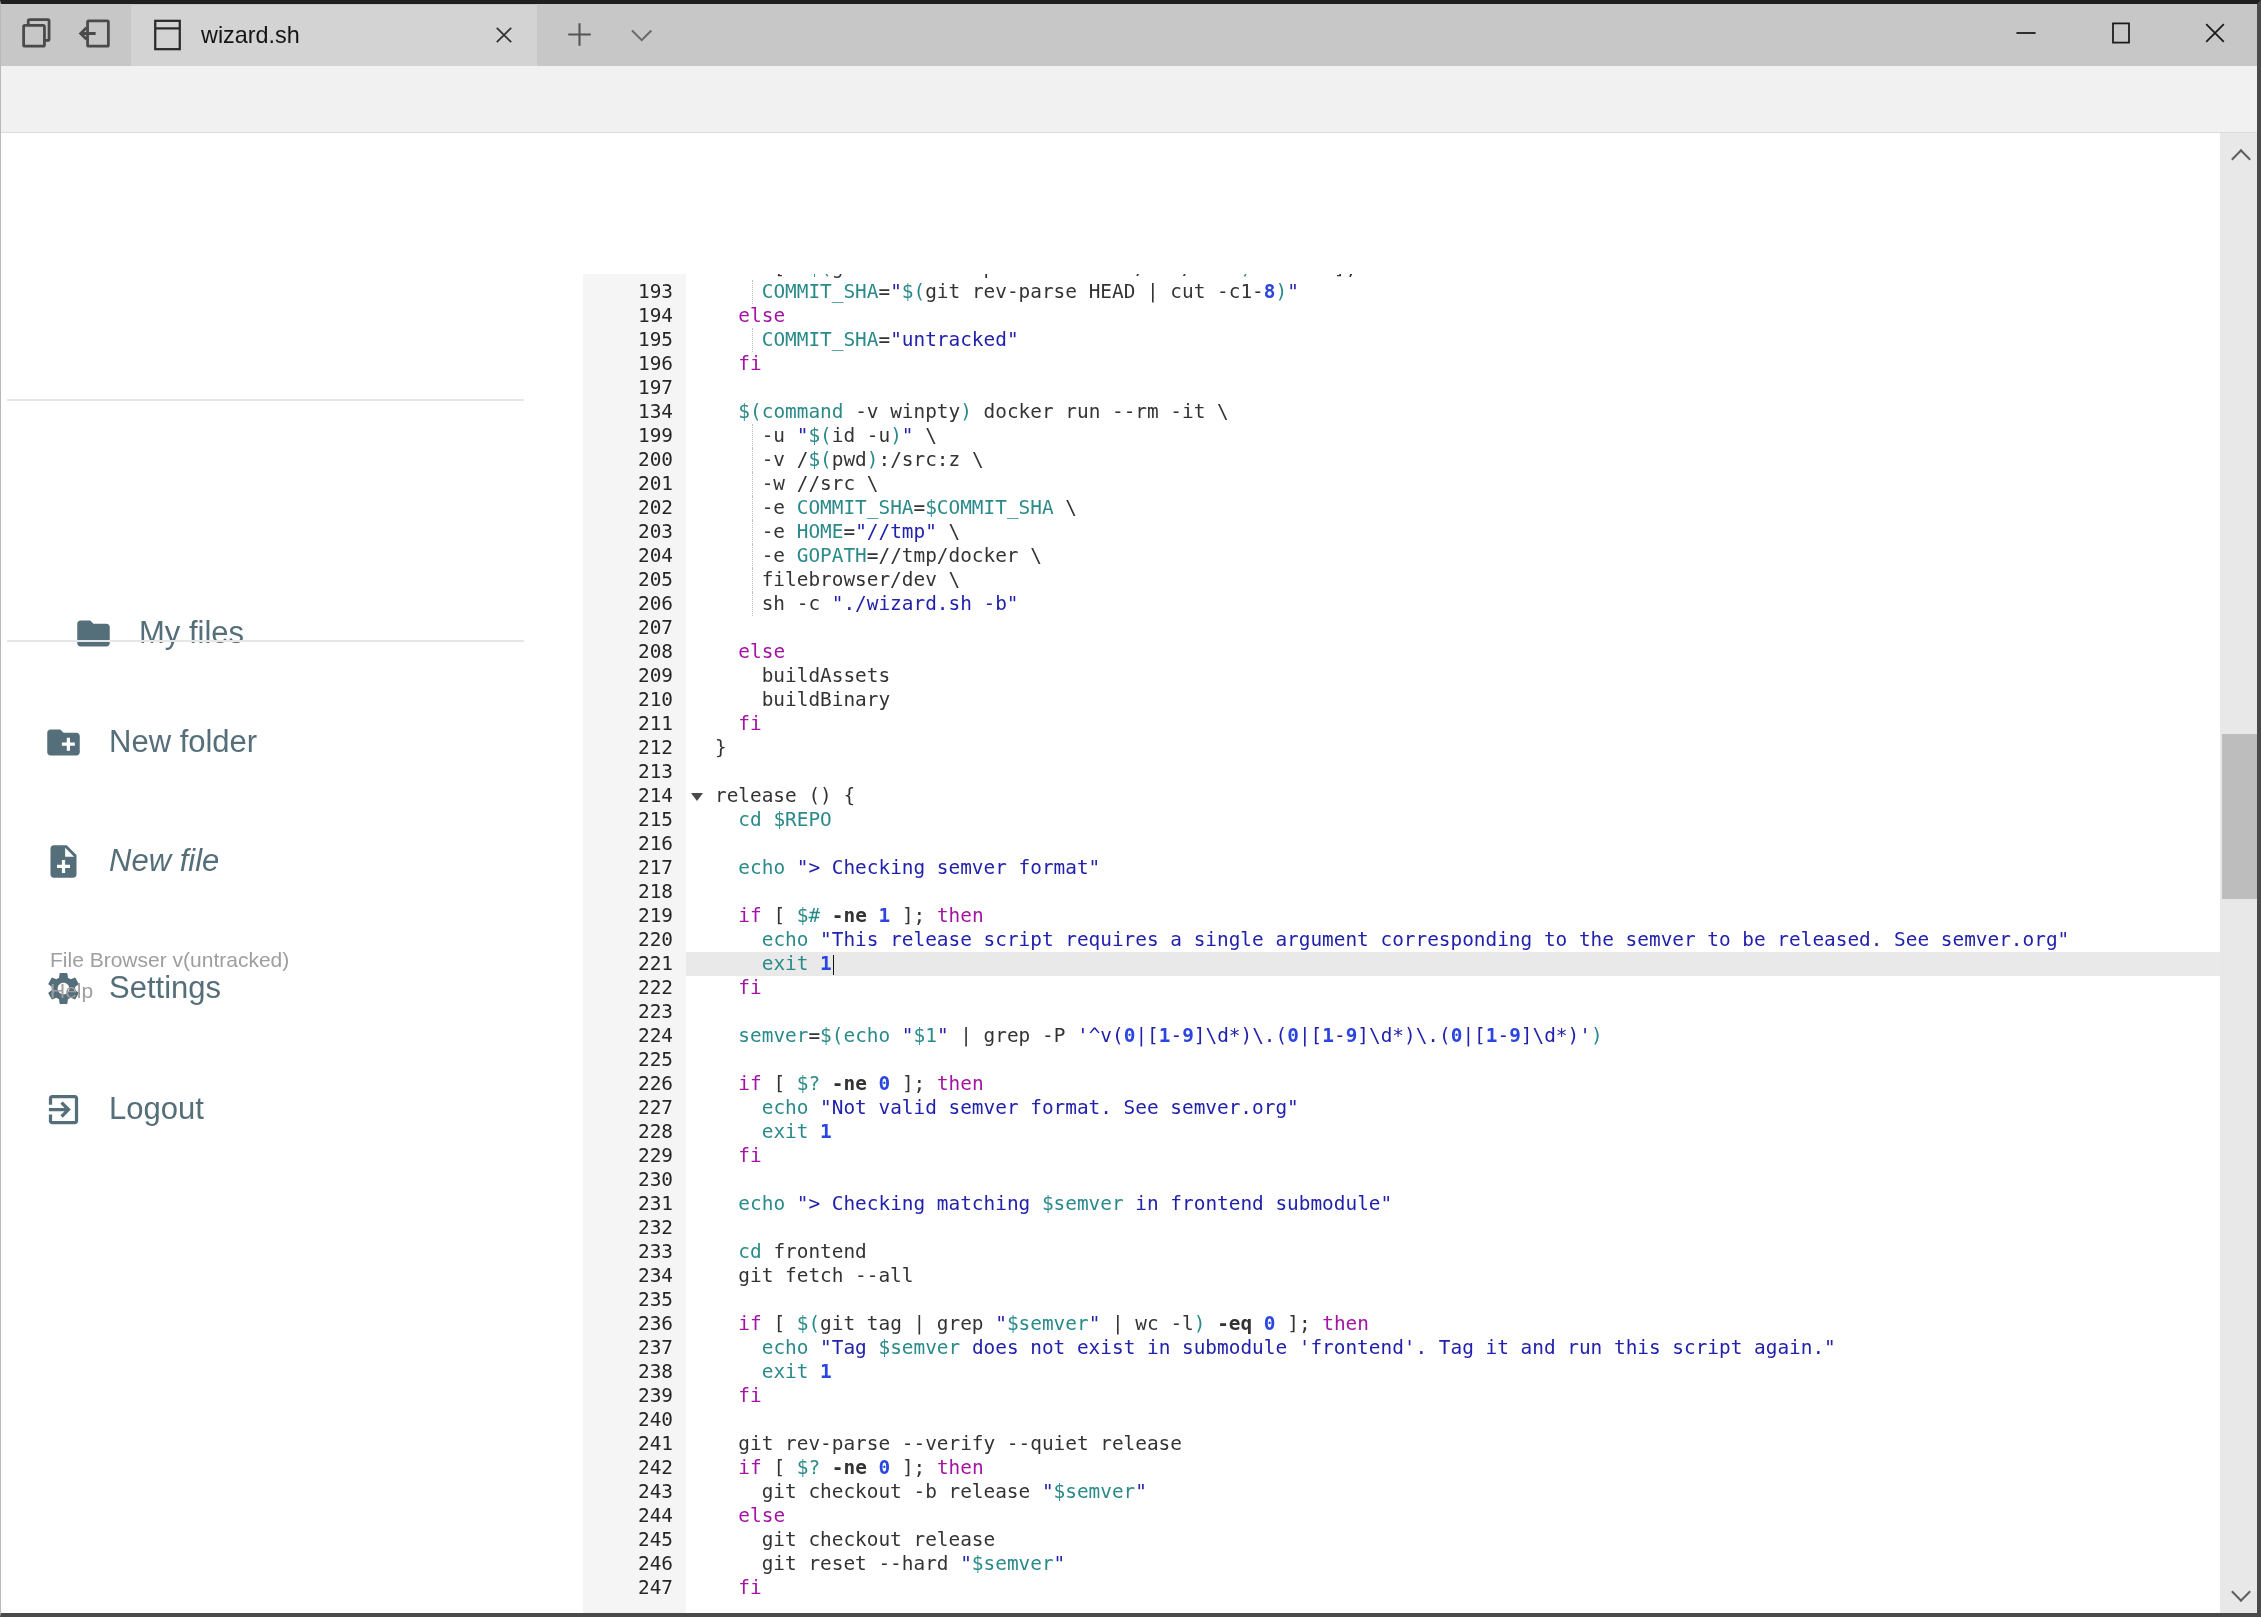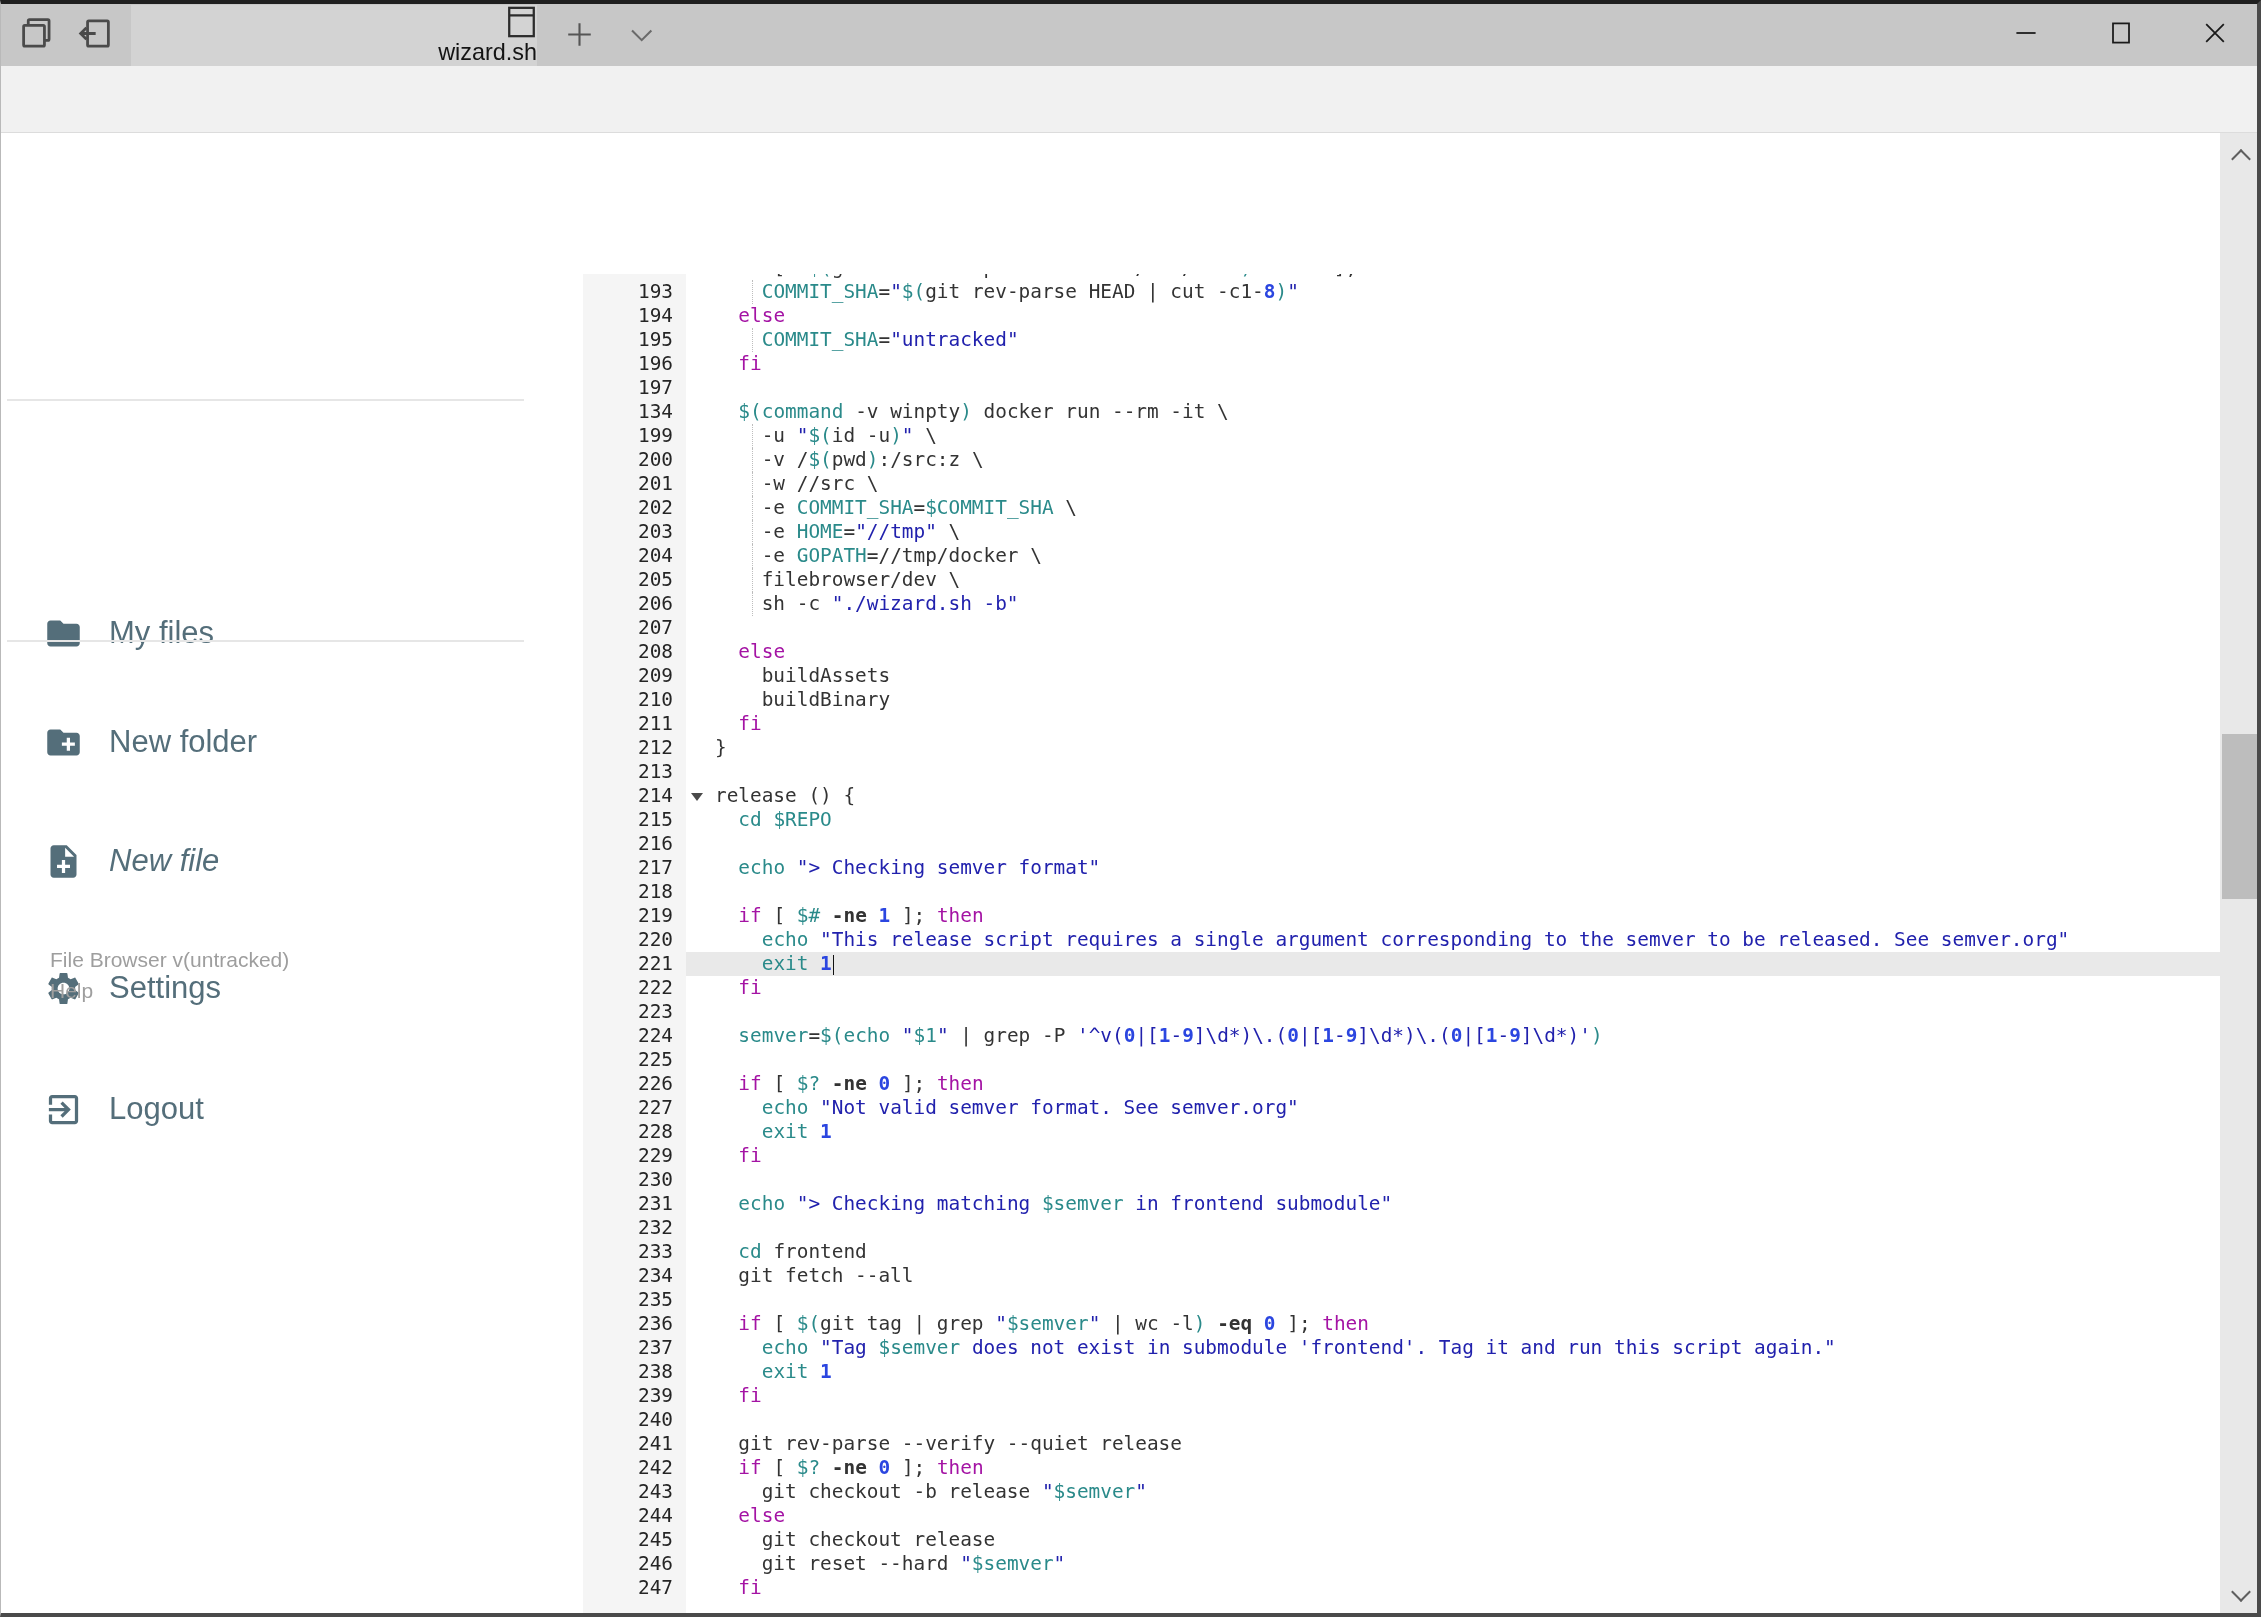--- a/index.html
+++ b/index.html
@@ -6,21 +6,21 @@
   body{
     width:2261px;height:1617px;position:relative;overflow:hidden;
     background:#fff;font-family:"Liberation Sans",sans-serif;
     -webkit-font-smoothing:antialiased;
   }
   
   #titlebar{position:absolute;left:0;top:0;width:2261px;height:66px;background:#c7c7c7;}
   .tb-icon{position:absolute;top:14.5px;width:37px;height:37px;color:#4a4a4a;}
   #tabs-aside-icon{left:19.4px;}
   #tabs-restore-icon{left:76px;}
-  #active-tab{position:absolute;left:131px;top:4.8px;width:406px;height:61px;background:#d3d3d3;display:flex;align-items:flex-end;flex-direction:column;}
+  #active-tab{position:absolute;left:131px;top:4.8px;width:406px;height:61px;background:#d3d3d3;display:flex;align-items:center;}
   #tab-doc-icon{width:31px;height:34px;margin-left:21px;color:#2c2c2c;flex:0 0 auto;}
   #tab-title{font-size:23.4px;color:#141414;margin-left:18px;flex:1;}
   #tab-close{width:24px;height:24px;color:#333;margin-right:21px;flex:0 0 auto;}
   #new-tab-button{position:absolute;left:565px;top:20px;width:29px;height:29px;color:#555;}
   #tab-preview-toggle{position:absolute;left:628px;top:24px;width:27.4px;height:22.6px;color:#6a6a6a;}
   .winctl{position:absolute;top:21px;width:24px;height:24px;color:#1a1a1a;}
   #min-button{left:2014px;}
   #max-button{left:2109px;}
   #close-button{left:2203px;}
   
@@ -288,21 +288,21 @@
       <span class="action-btn">
         <svg viewBox="0 0 24 24" fill="currentColor">
           <path d="M12 2C6.48 2 2 6.48 2 12s4.48 10 10 10 10-4.48 10-10S17.52 2 12 2zm1 15h-2v-6h2v6zm0-8h-2V7h2v2z"></path>
         </svg>
       </span>
     </div>
 </div>
 
 <div id="sidebar">
   <div id="sidebar-items">
-      <div class="side-item" style="top: 320px;">
+      <div class="side-item" style="top: 320px; padding-left: 30px;">
         <span class="s-icon">
           <svg viewBox="0 0 24 24" fill="currentColor">
             <path d="M10 4H4c-1.1 0-2 .9-2 2v12c0 1.1.9 2 2 2h16c1.1 0 2-.9 2-2V8c0-1.1-.9-2-2-2h-8l-2-2z"></path>
           </svg>
         </span>
         <span class="s-label">My files</span>
       </div>
       <div class="side-item" style="top: 429px;">
         <span class="s-icon">
           <svg viewBox="0 0 24 24" fill="currentColor">

